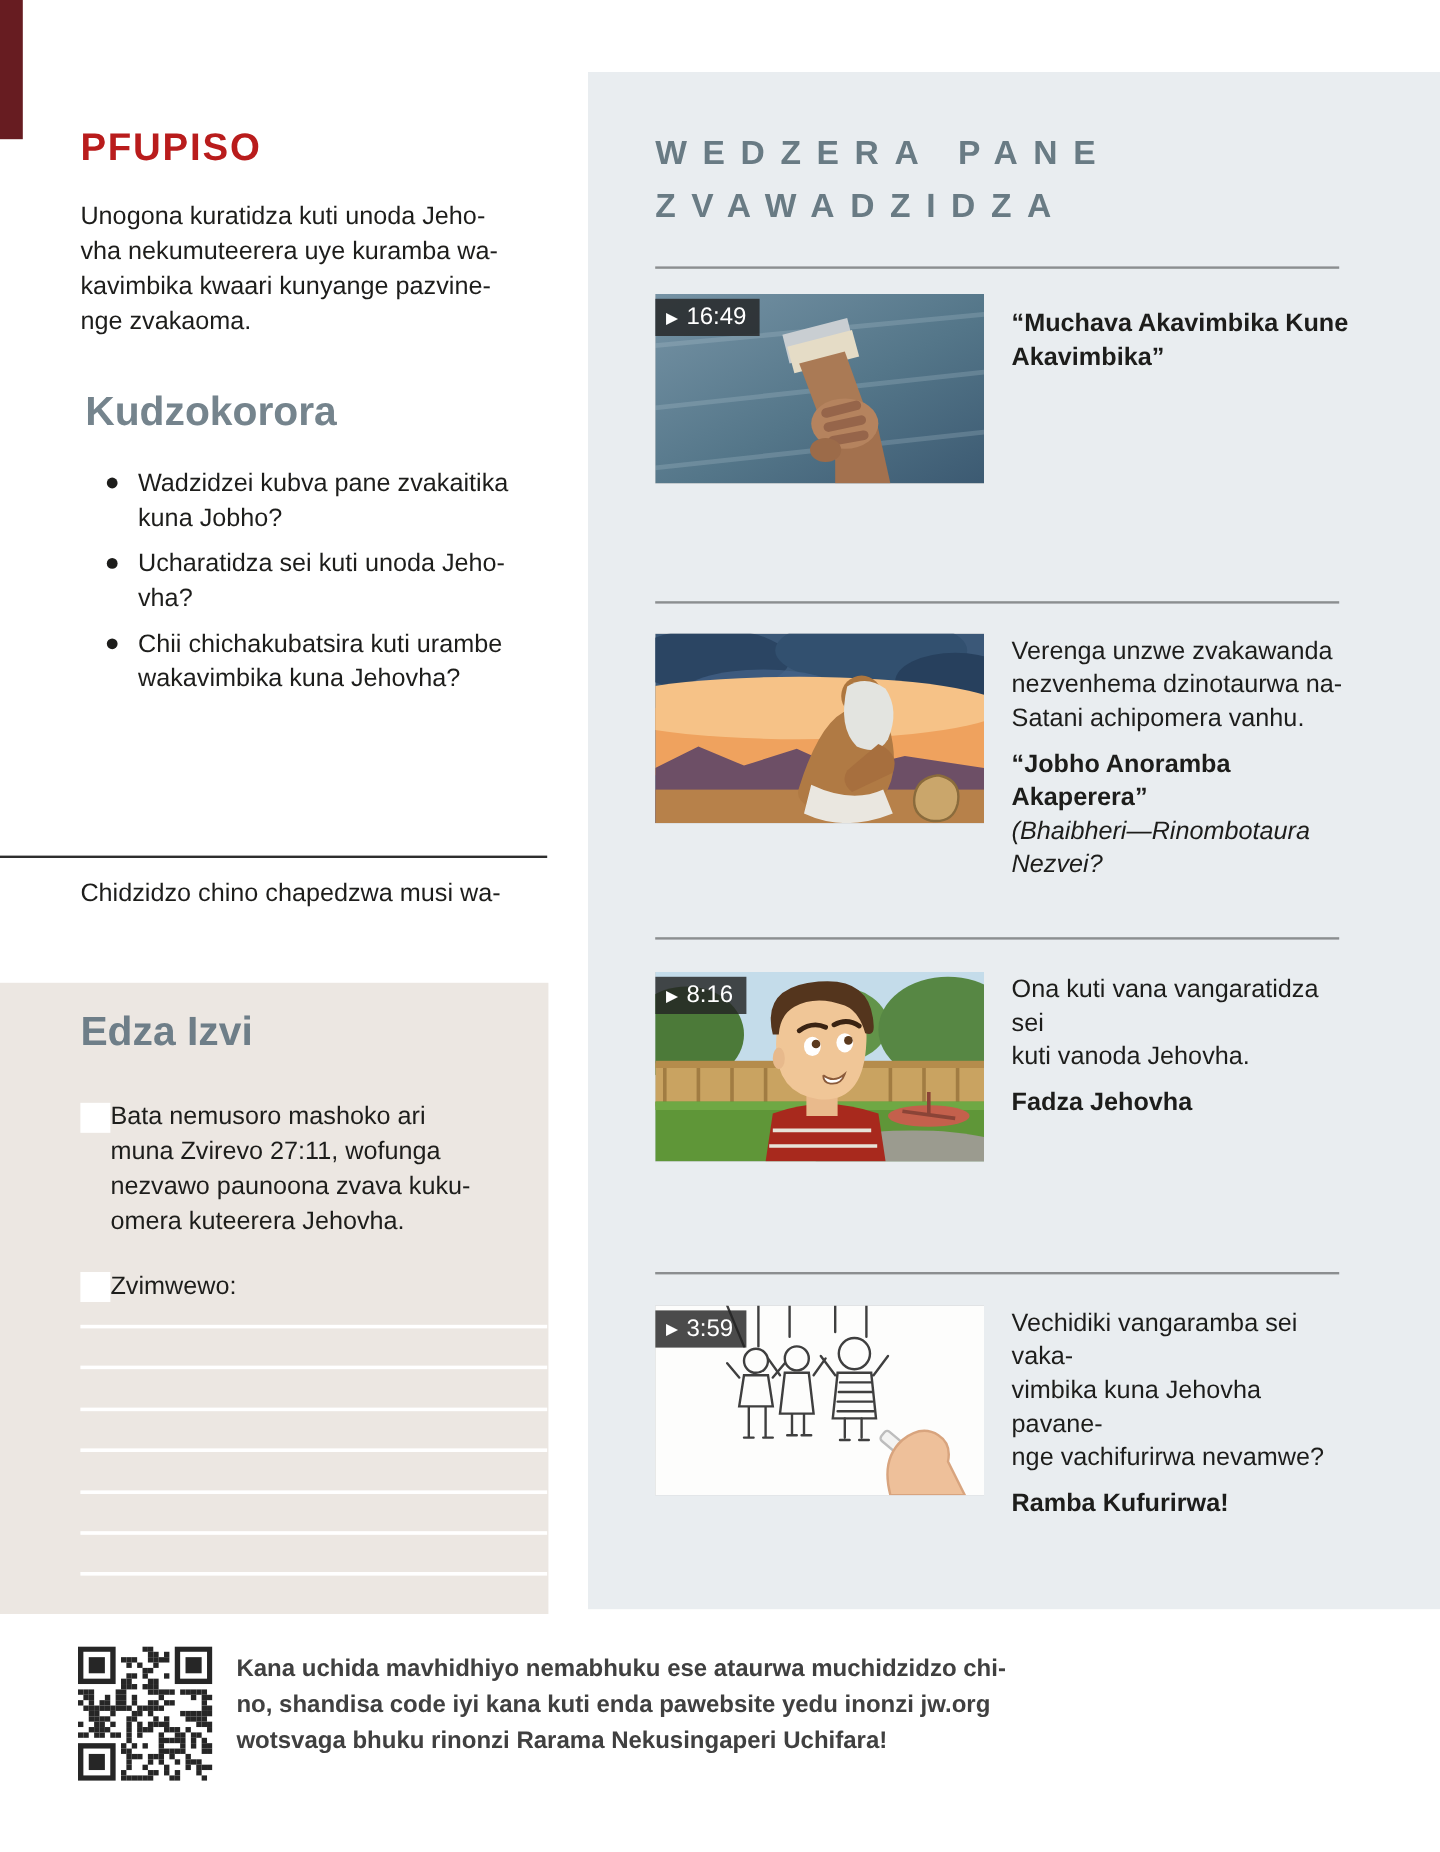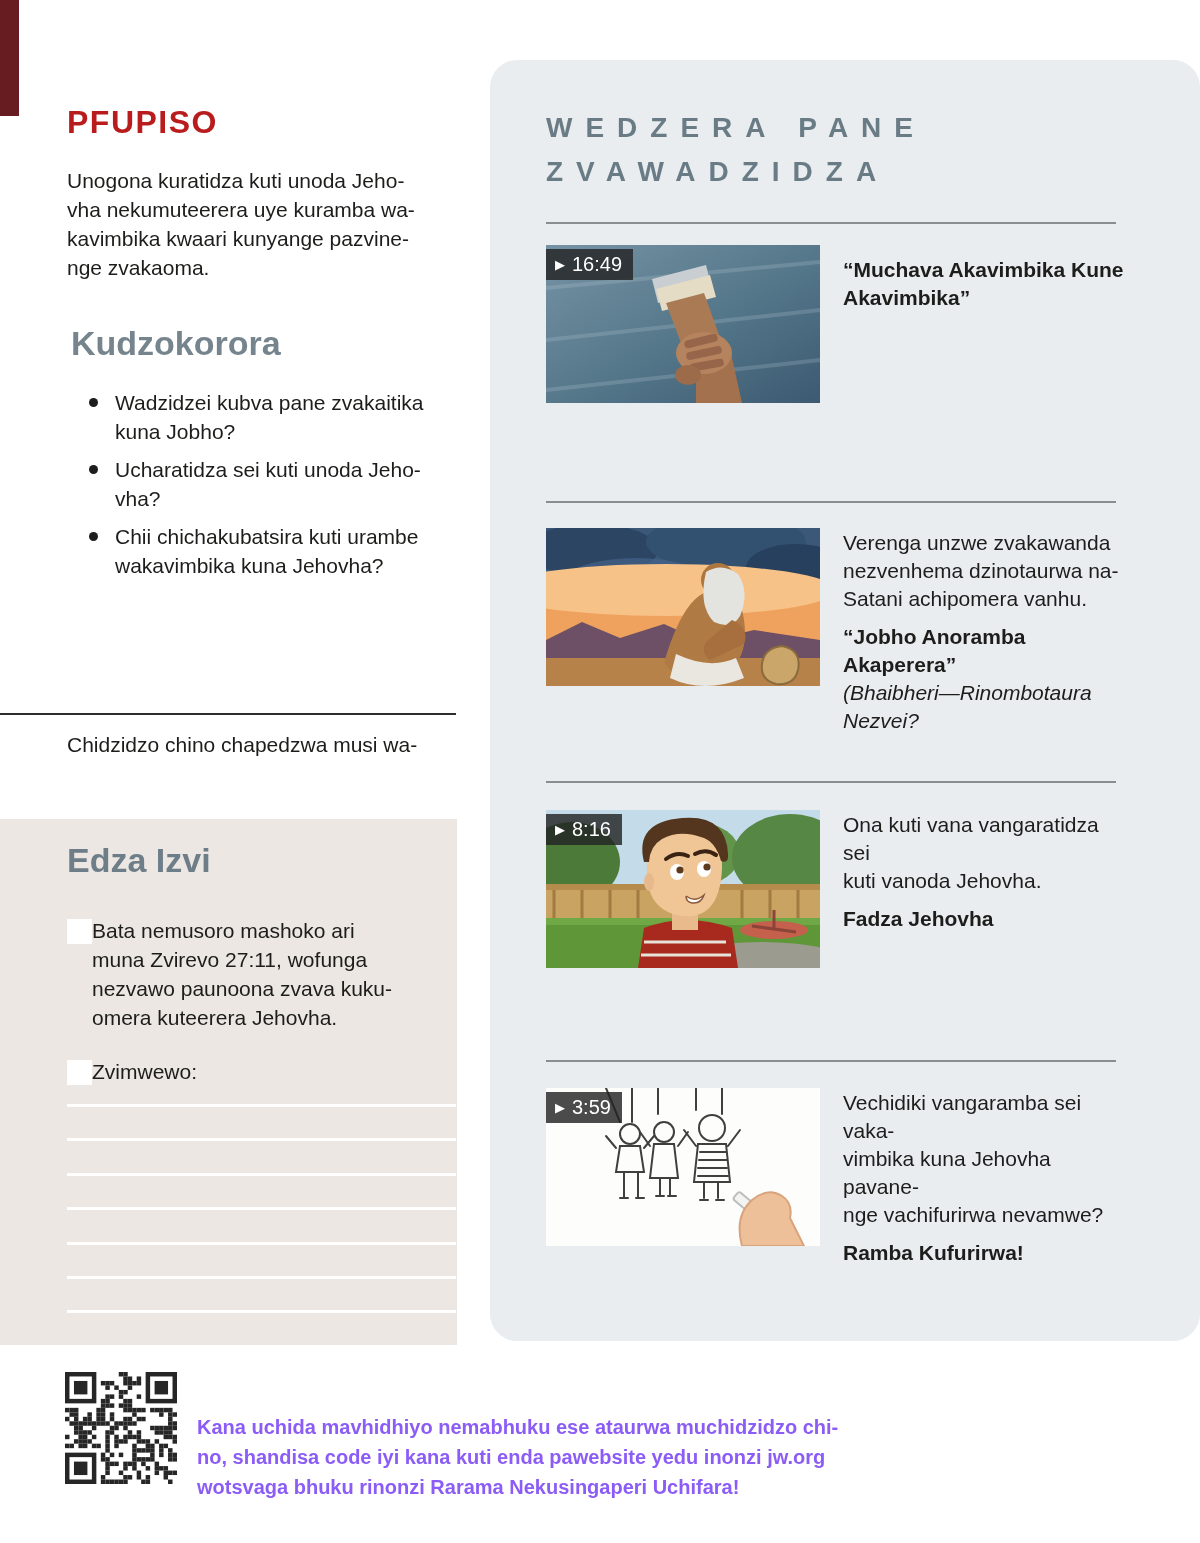--- a/index.html
+++ b/index.html
@@ -24,40 +24,40 @@
   
   .try-box{position:absolute;left:0;top:819px;width:457px;height:526px;background:#ece7e2;}
   .try-box .h-edza{position:absolute;left:67px;top:22px;margin:0;font-size:34px;font-weight:bold;color:#6e7e88;}
   .try-item{position:absolute;left:67px;display:flex;font-size:21px;line-height:29px;width:360px;}
   .try-item .checkbox{flex:none;width:25px;height:25px;background:#fff;margin-top:3px;}
   .try-item.one{top:97px;}
   .try-item.two{top:238px;}
   .wline{position:absolute;left:67px;width:389px;height:3px;background:#fff;}
 
   
-  .panel{position:absolute;left:490px;top:60px;width:710px;height:1281px;background:#e9edf0;border-radius:27px;}
+  .panel{position:absolute;left:490px;top:60px;width:710px;height:1281px;background:#e9edf0;}
   .panel-header{position:absolute;left:56px;top:46px;margin:0;font-size:28px;font-weight:bold;
                 color:#697b84;letter-spacing:13px;line-height:44px;}
   .item-rule{position:absolute;left:56px;width:570px;height:2px;background:#8b8e90;}
   .item-row{position:absolute;left:56px;width:582px;display:flex;gap:23px;}
   .thumb{position:relative;flex:none;width:274px;height:158px;overflow:hidden;background:#ccc;}
   .thumb svg{display:block;width:274px;height:158px;}
   .badge{position:absolute;left:0;top:4px;display:flex;align-items:center;gap:7px;
          background:rgba(35,35,35,0.82);color:#fff;font-size:20px;padding:4px 11px 4px 9px;}
   .badge .play{font-size:13px;line-height:1;}
   .item-text{width:285px;font-size:21px;line-height:28px;padding-top:1px;}
   .item-text p{margin:0;}
   .item-text .vtitle{margin-top:10px;font-weight:bold;}
   .item-text .vtitle-b{margin-top:10px;font-weight:bold;}
   .item-text .vtitle-i{font-style:italic;}
 
   
   .qr{position:absolute;left:65px;top:1372px;width:112px;height:112px;}
-  .footer-text{position:absolute;left:197px;top:1412px;margin:0;font-size:20px;line-height:30px;
-               color:#8b5cf6;font-weight:600;white-space:nowrap;}
+  .footer-text{position:absolute;left:197px;top:1376px;margin:0;font-size:20px;line-height:30px;
+               color:#404040;font-weight:600;white-space:nowrap;}
   .it{}
 </style>
 </head>
 <body>
 
 <div id="page">
 
   <div class="red-tab"></div>
 
   <h1 class="h-pfupiso">PFUPISO</h1>

